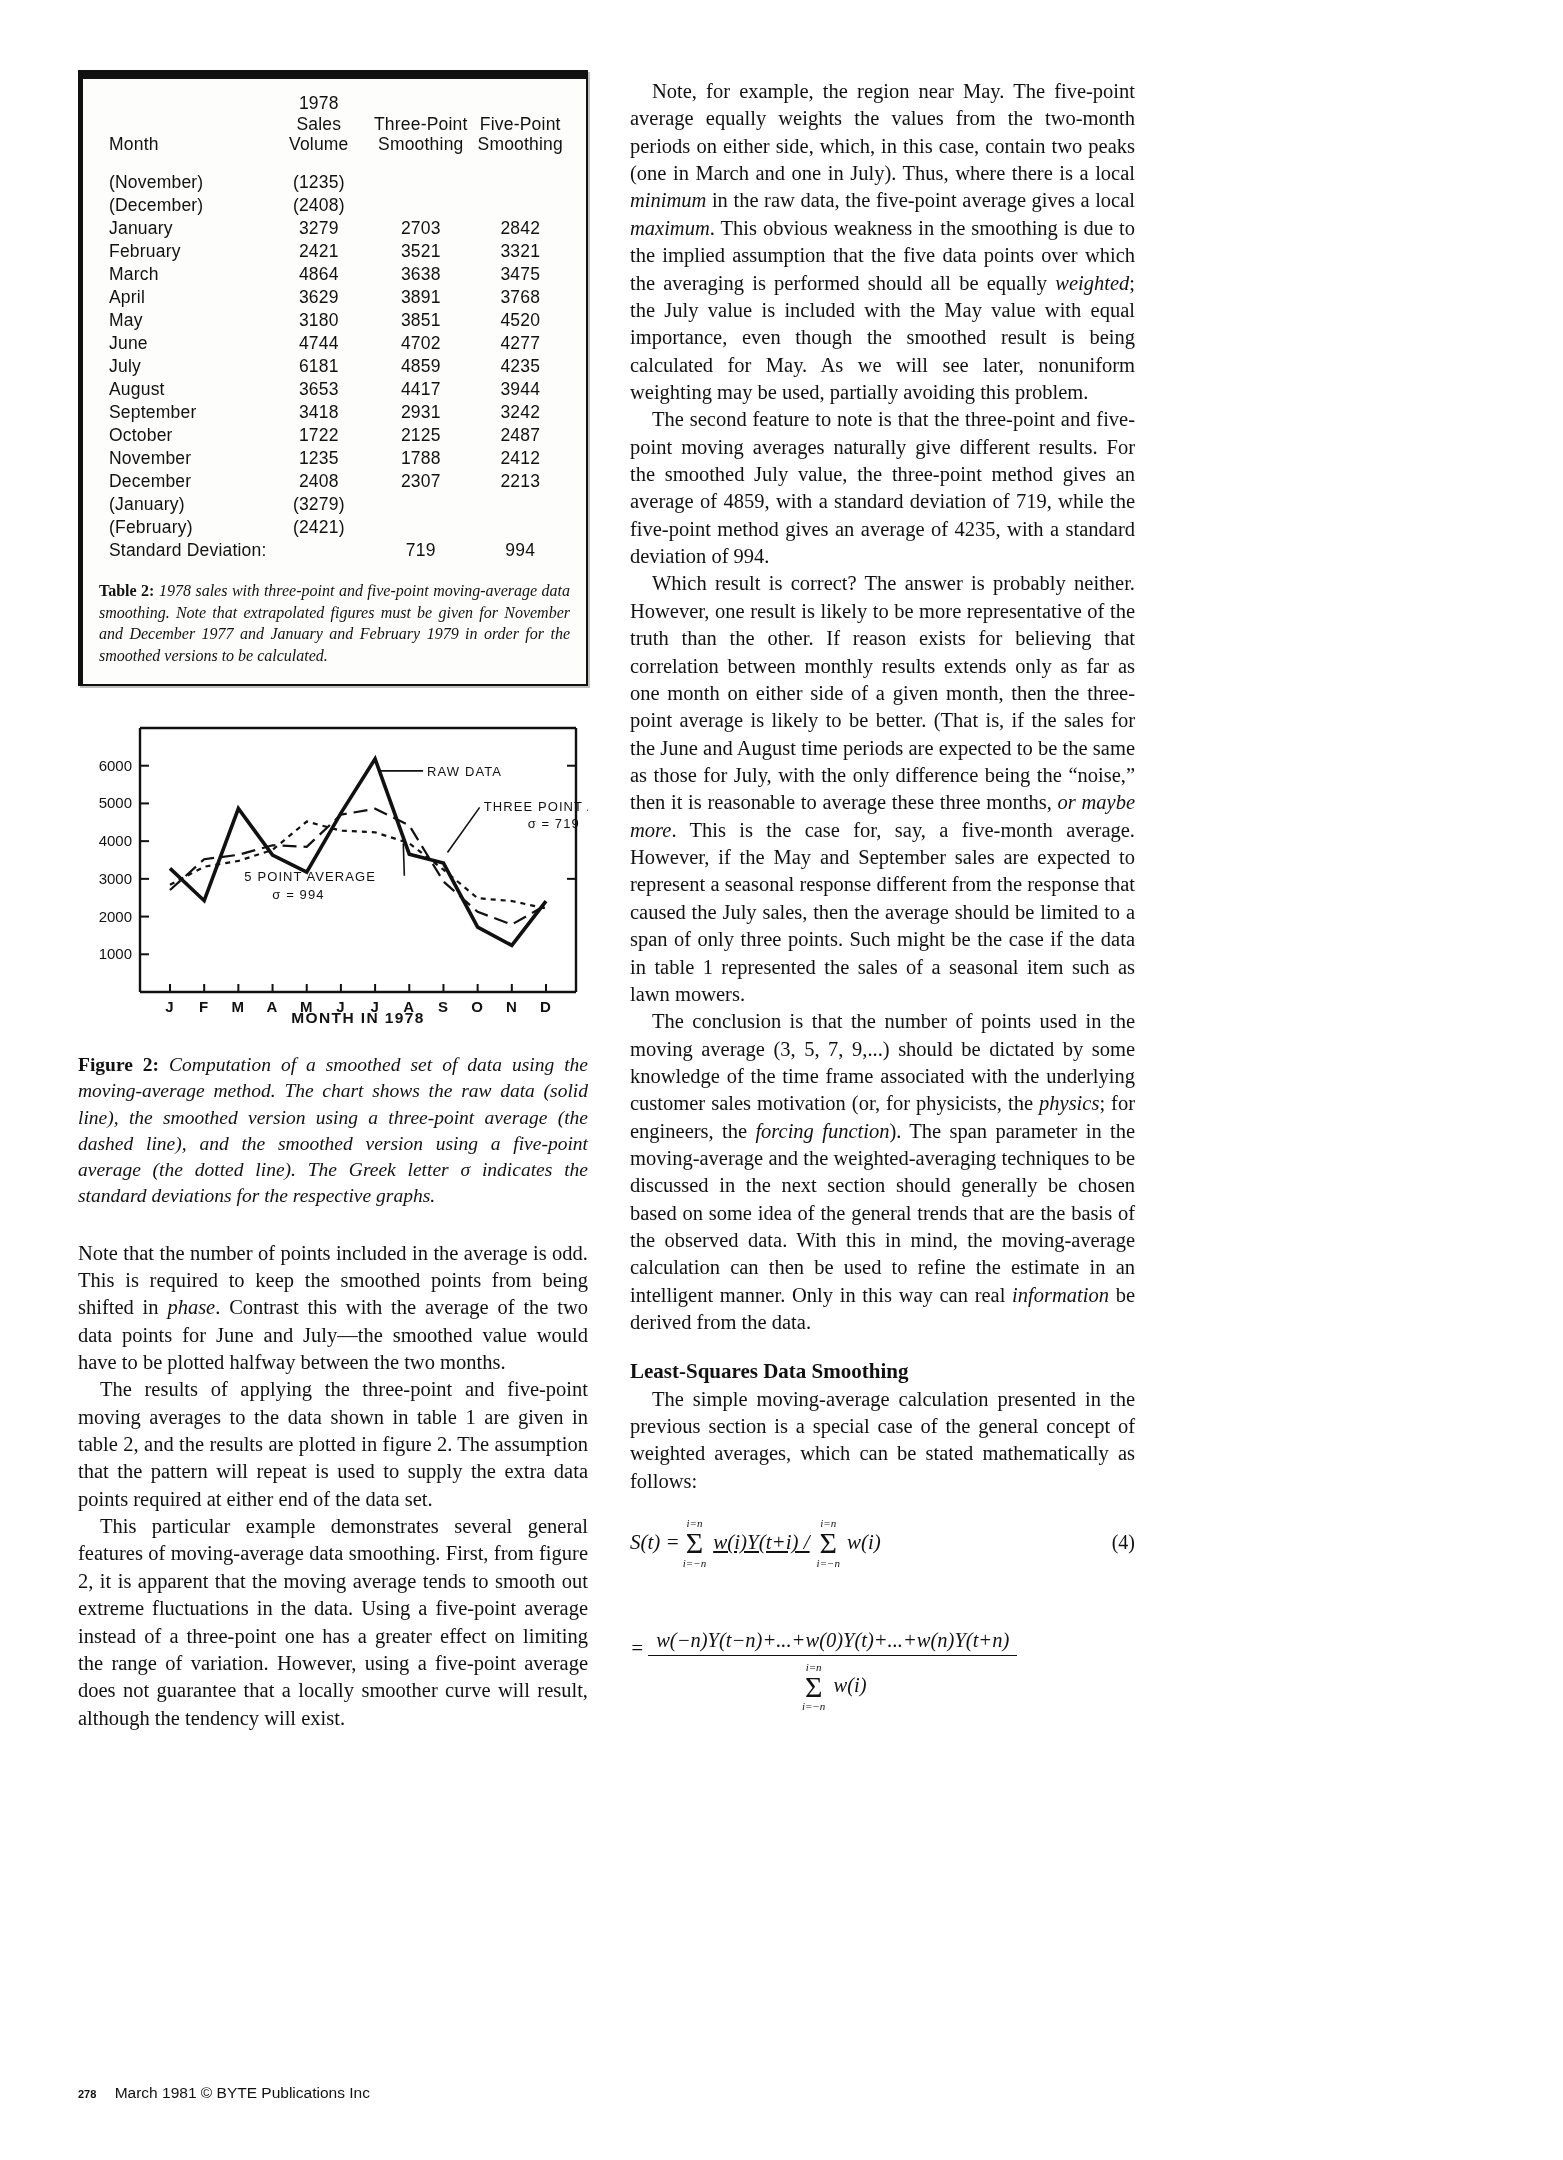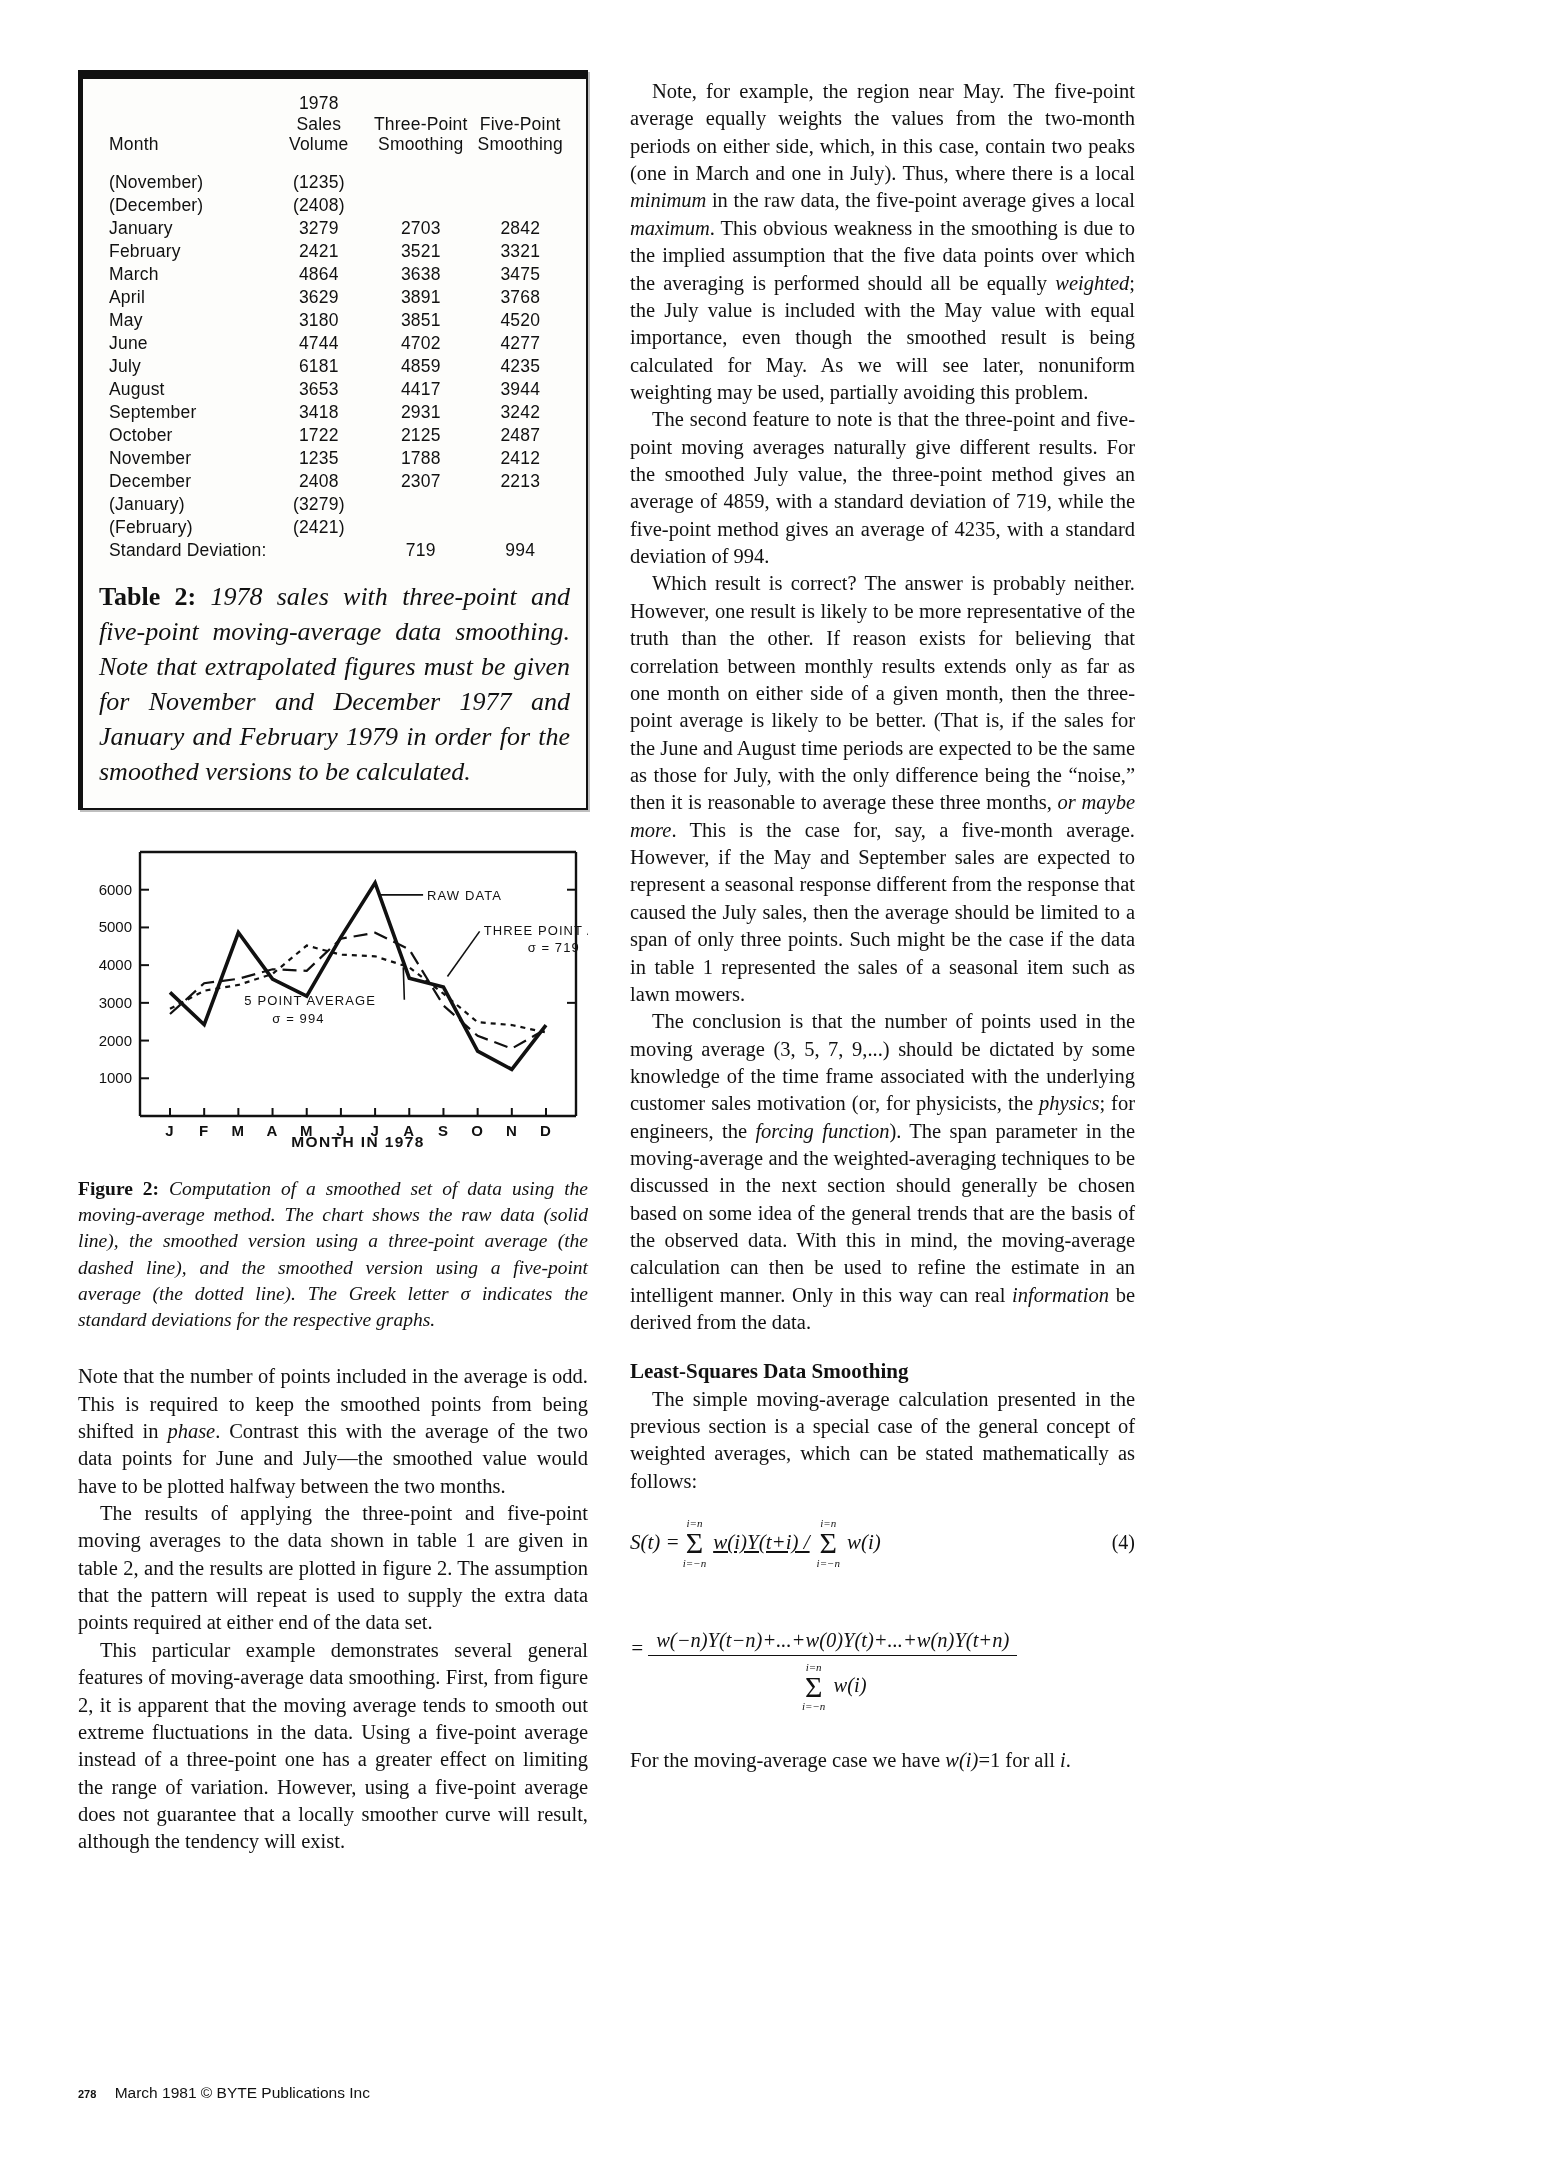--- a/index.html
+++ b/index.html
@@ -87,21 +87,21 @@
   .sd-row td.mon {
     text-align: left;
     padding-left: 26px;
     white-space: nowrap;
   }
 
   
   .caption {
     font-family: "Liberation Serif", serif;
     font-style: italic;
-    font-size: 26px;
+    font-size: 16px;
     line-height: 1.345;
     text-align: justify;
     color: #111;
     margin-top: 18px;
   }
   .caption b {
     font-style: normal;
     font-weight: bold;
   }
   .fig-caption {
@@ -523,27 +523,20 @@
               <span class="lim">i=n</span>
               <span class="big">Σ</span>
               <span class="lim">i=−n</span>
             </span>
             <span style="font-style:italic;">w(i)</span>
           </span>
         </span>
       </div>
     </div>
 
-    <div class="body-text" style="margin-top:34px;">
-      <p>
-        <span>For the moving-average case we have</span>
-        <em>w(i)</em><span>=1 for all</span>
-        <em>i</em><span>.</span>
-      </p>
-    </div>
   </div>
 
   <div class="footer">
     <span class="pg">278</span>
     <span>March 1981 © BYTE Publications Inc</span>
   </div>
 
 </div>
 
 </body></html>

